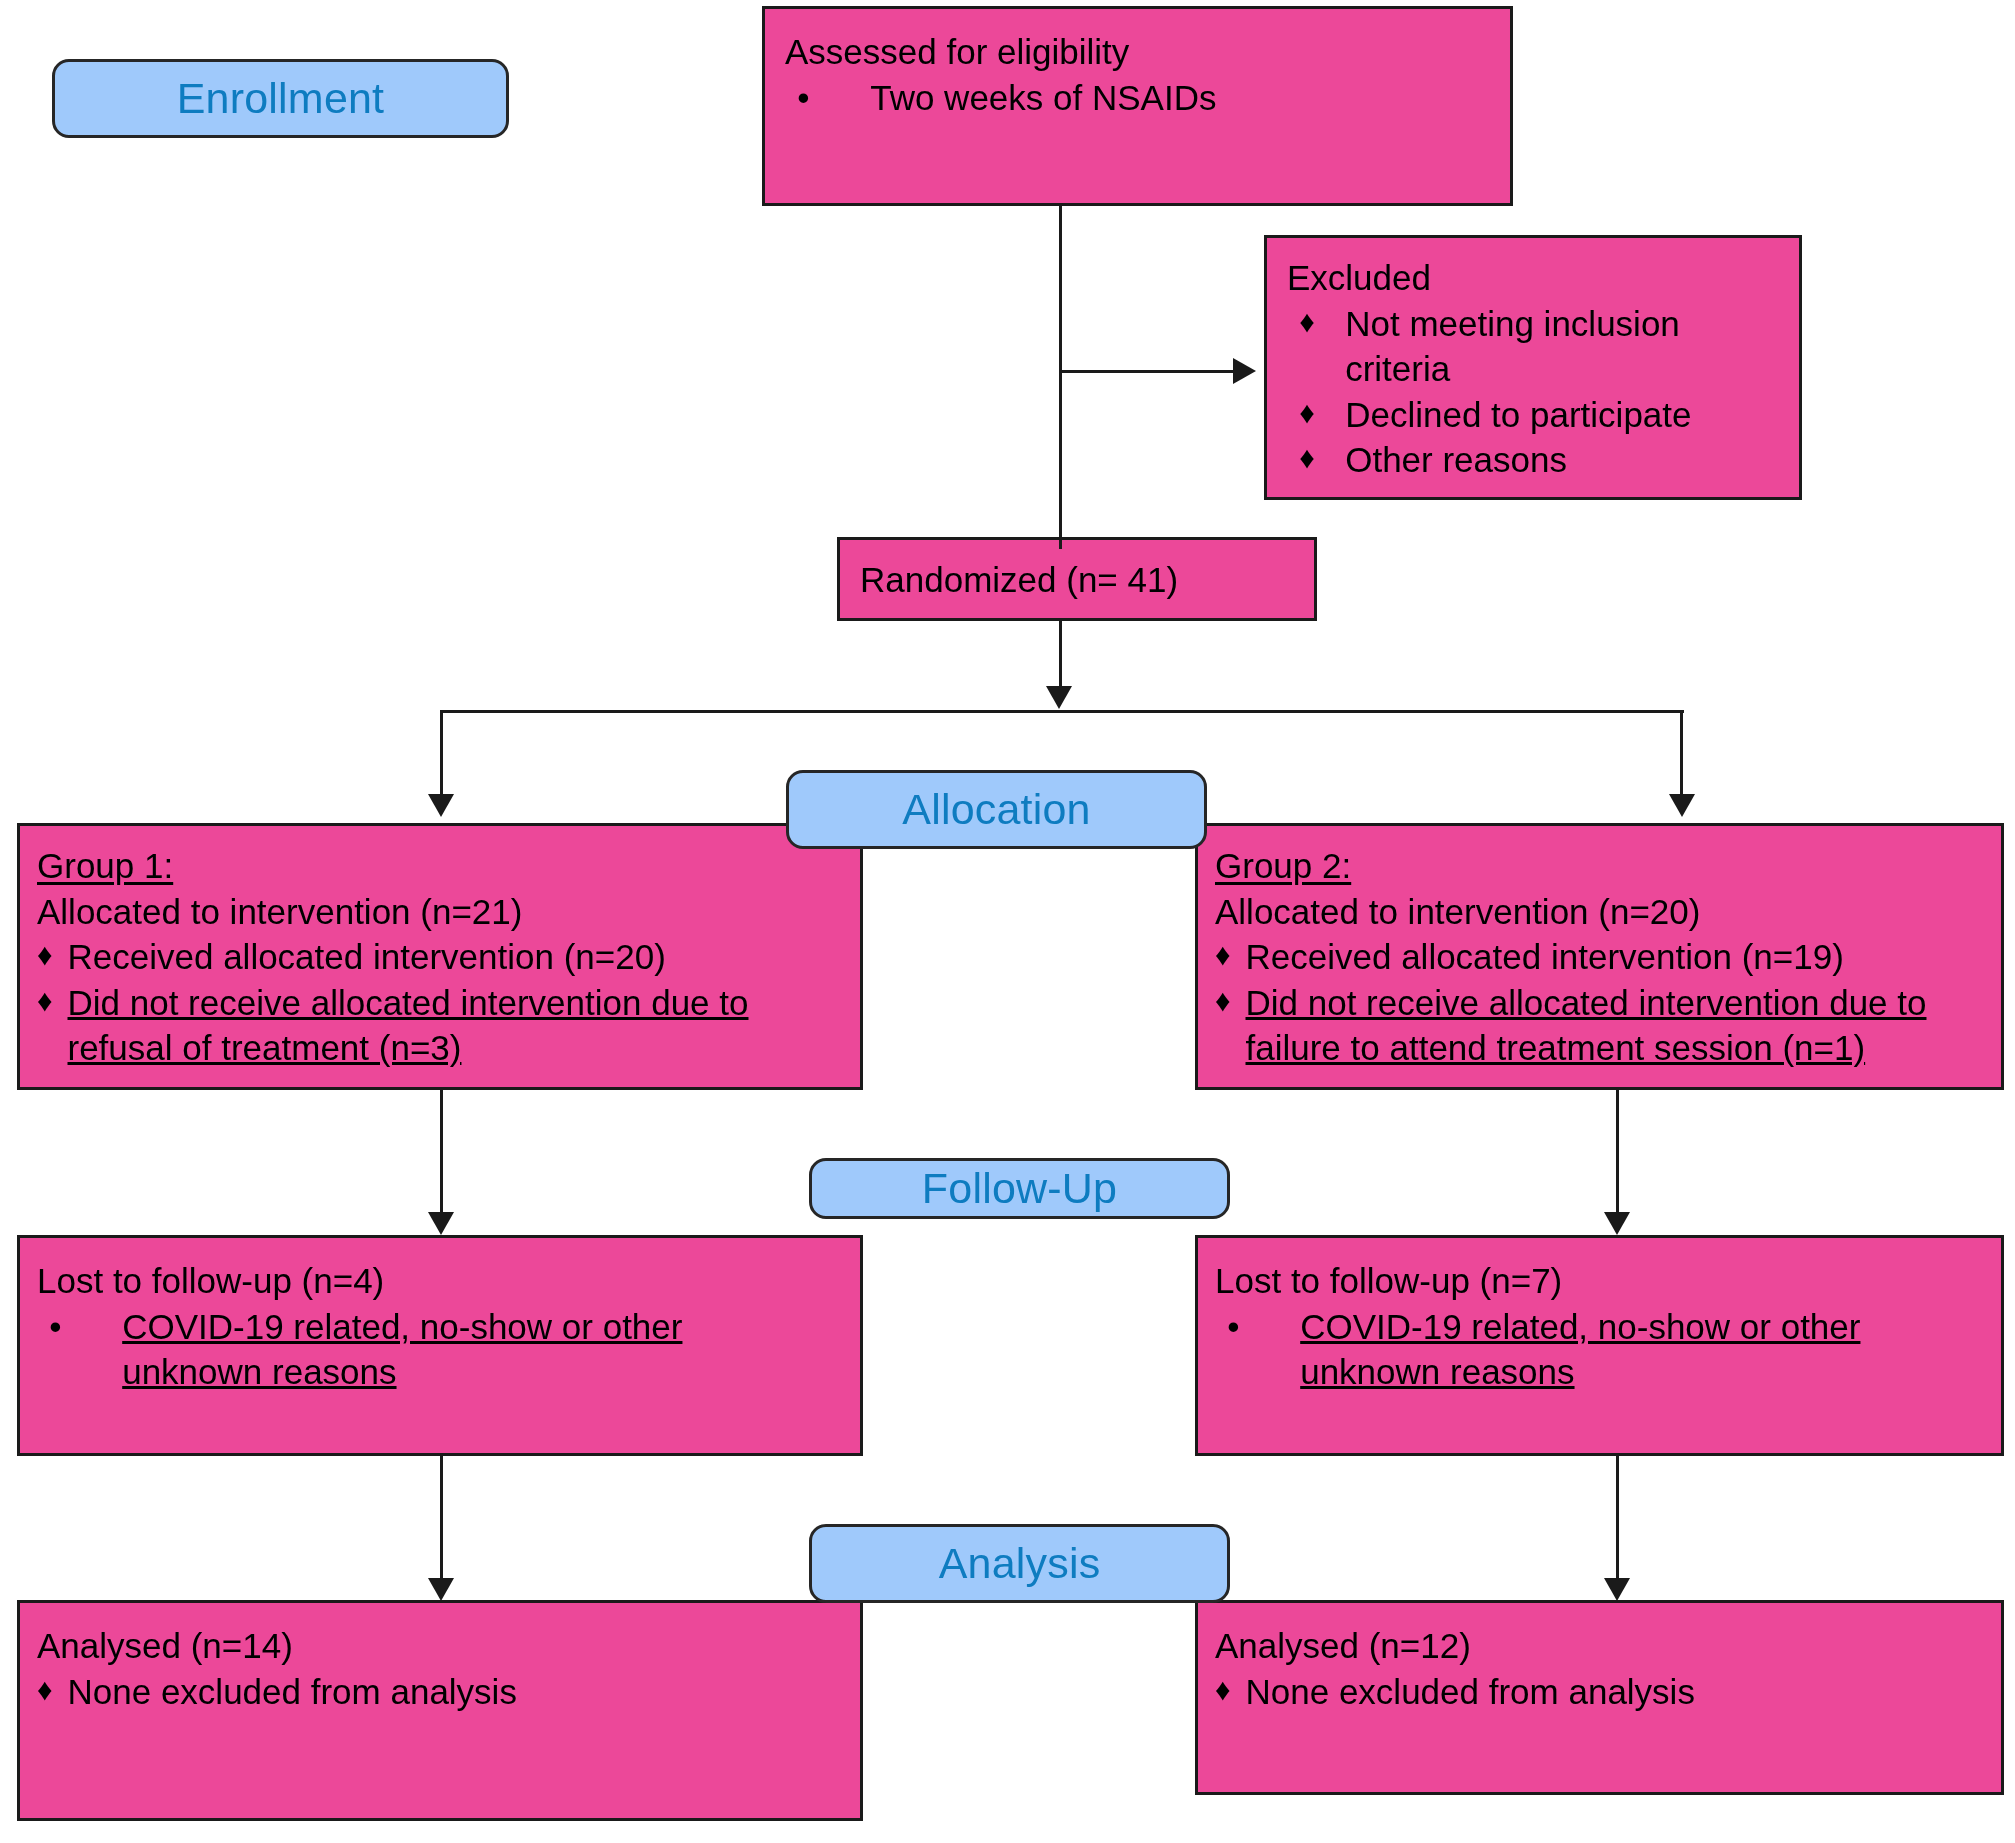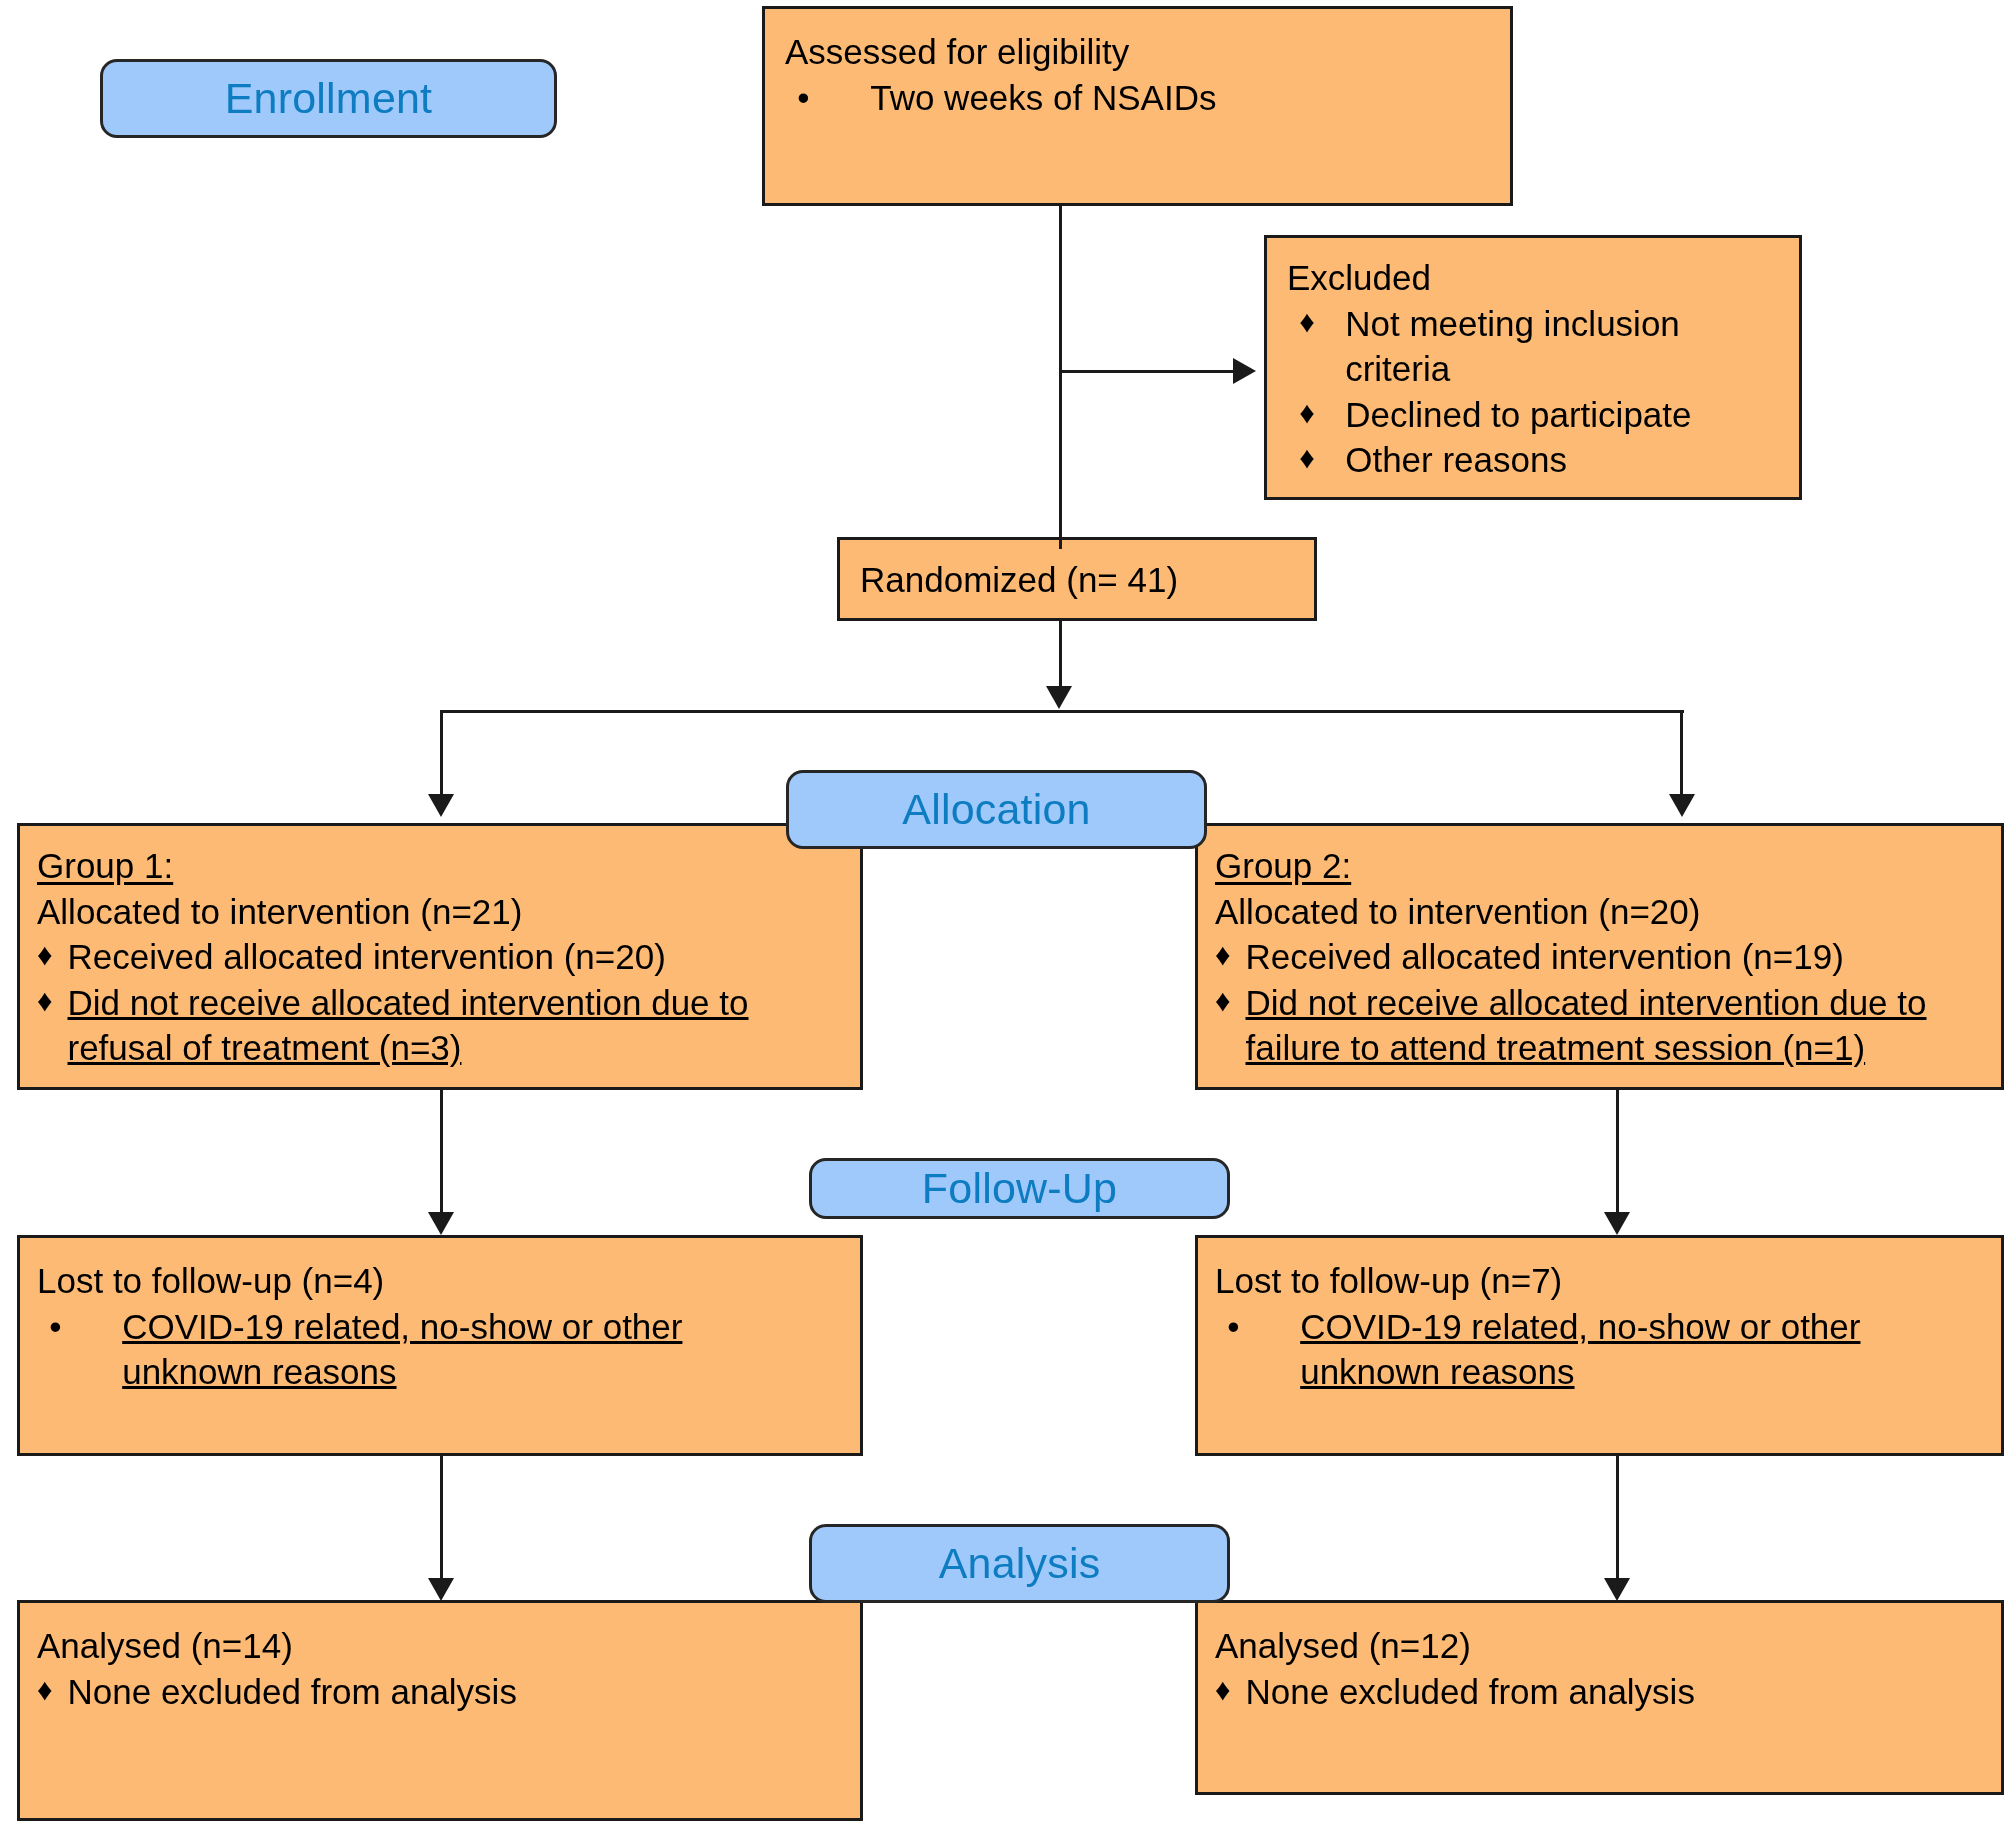--- a/index.html
+++ b/index.html
@@ -12,21 +12,21 @@
     width:2015px;
     height:1844px;
     background:#ffffff;
     overflow:hidden;
   }
 
   
   .box{
     position:absolute;
     box-sizing:border-box;
-    background:#fdba74;
+    background:#ec4899;
     border:3px solid #1a1a1a;
     padding:20px 20px 13.7px 20px;
     color:#000000;
     font-size:35px;
     line-height:1.30;
   }
   .box .line{white-space:nowrap;}
   .box .wrapline{white-space:normal;text-decoration:underline;}
 
   
@@ -84,21 +84,21 @@
     border-bottom:13px solid transparent;
     border-left:23px solid #1a1a1a;
     z-index:3;
   }
 </style>
 </head>
 <body>
 
 <div id="canvas">
 
-  <div class="stage" style="left:52px;top:59px;width:457px;height:79px;margin-left:48px;">
+  <div class="stage" style="left:52px;top:59px;width:457px;height:79px;">
     <span>Enrollment</span>
   </div>
 
   <div class="box" style="left:762px;top:6.1px;width:751px;height:200px;">
     <div class="line">Assessed for eligibility</div>
     <div class="bl bl-round">
       <span class="mark">•</span>
       <span class="txt">Two weeks of NSAIDs</span>
     </div>
   </div>

